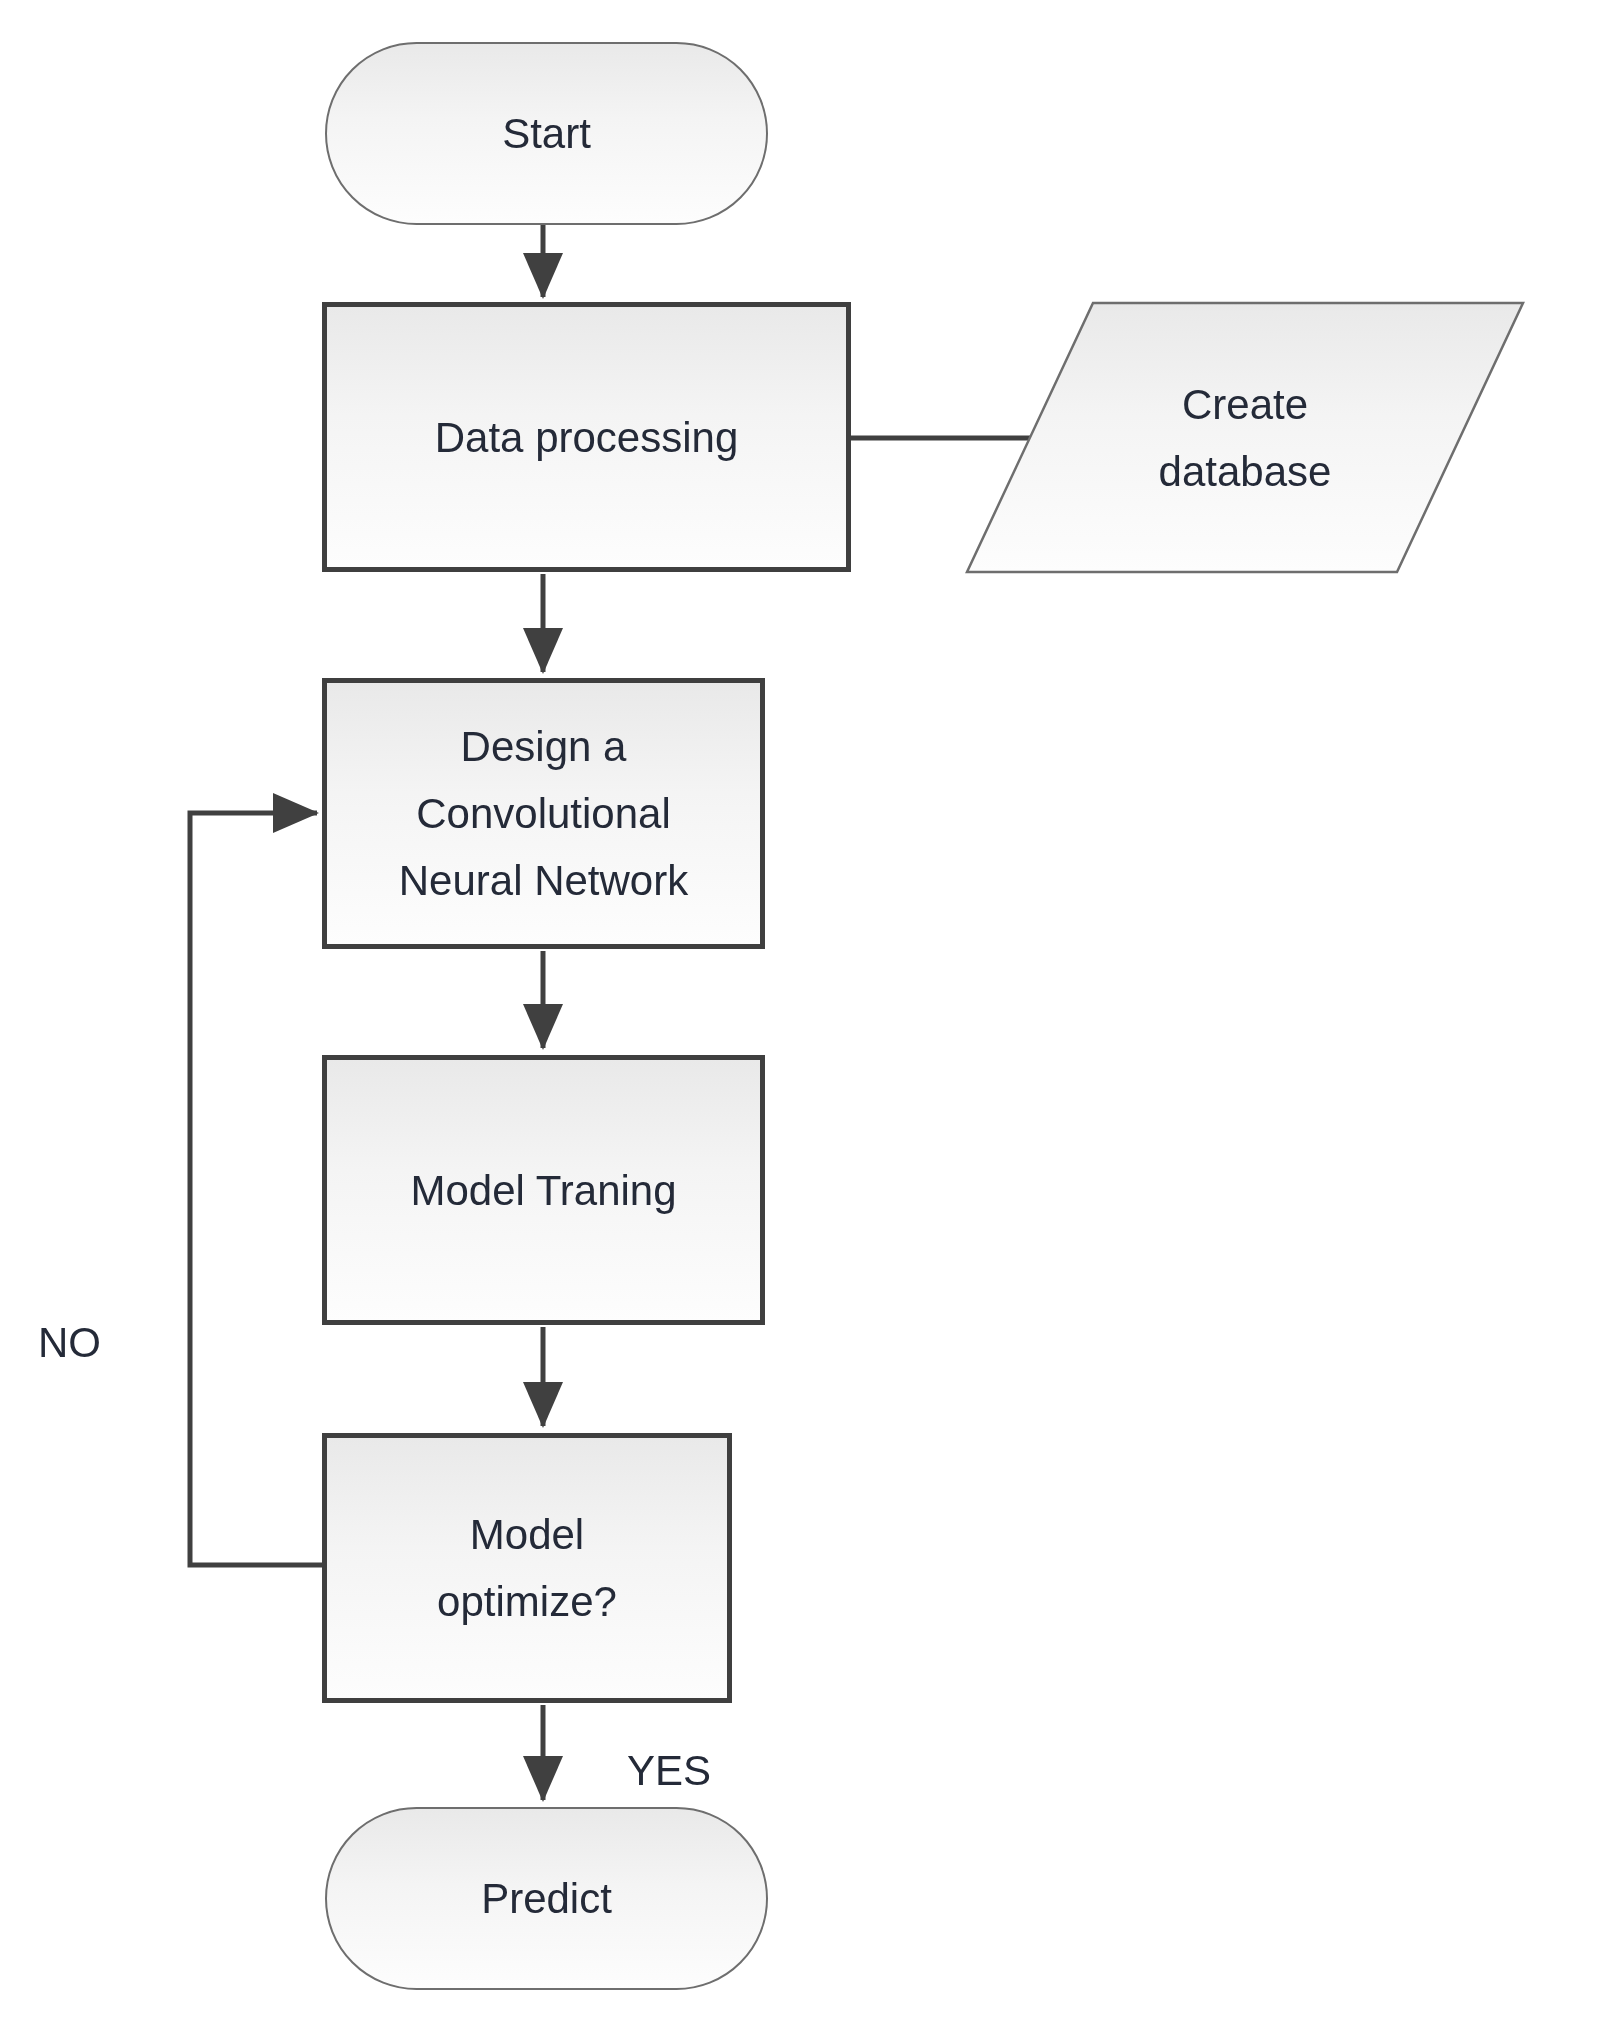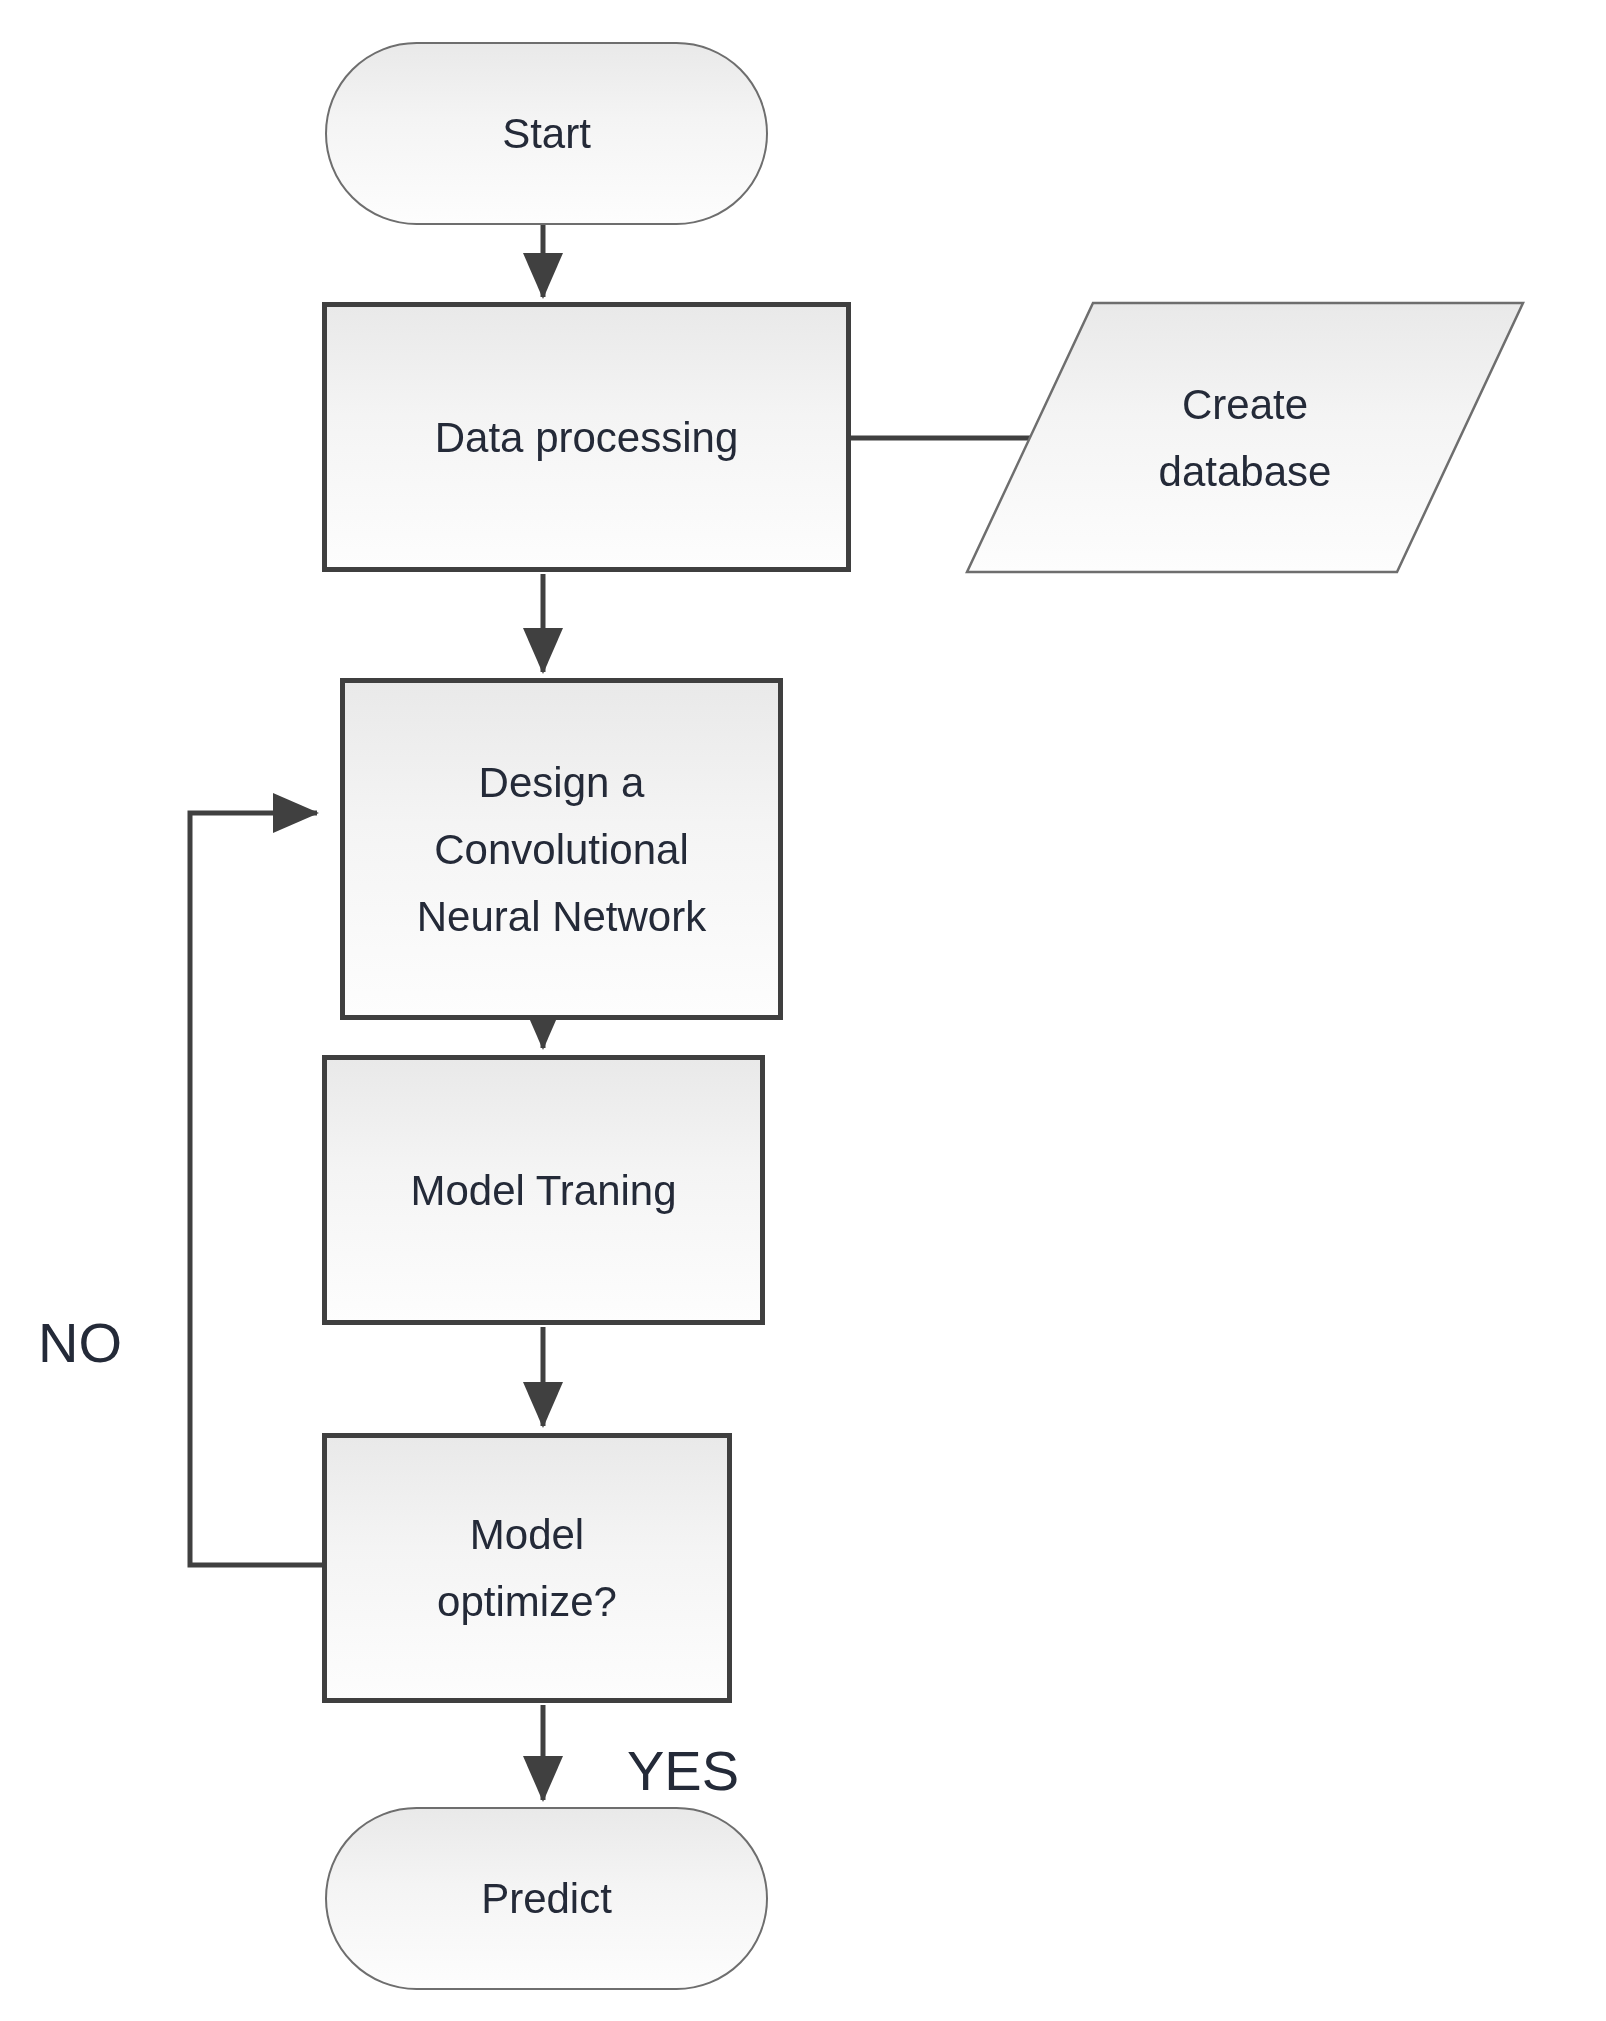--- a/index.html
+++ b/index.html
@@ -70,29 +70,29 @@
     justify-content:center;
     text-align:center;
     font-size:42px;
     line-height:67px;
     background:transparent;
     border:none;
   }
   .edge-label{
     position:absolute;
     z-index:3;
-    font-size:56px;
+    font-size:42px;
     line-height:46px;
     color:var(--text-color);
     white-space:nowrap;
   }
   
   #node-start{left:325px;top:42px;width:443px;height:183px;}
   #node-data-processing{left:322px;top:302px;width:529px;height:270px;}
-  #node-design-cnn{left:340px;top:678px;width:443px;height:342px;}
+  #node-design-cnn{left:322px;top:678px;width:443px;height:271px;}
   #node-model-training{left:322px;top:1055px;width:443px;height:270px;}
   #node-optimize-decision{left:322px;top:1433px;width:410px;height:270px;}
   #node-predict{left:325px;top:1807px;width:443px;height:183px;}
   #node-create-database{left:1045px;top:307px;width:400px;height:262px;text-align:center;}
   #edge-label-no{left:38px;top:1320px;}
   #edge-label-yes{left:627px;top:1700px;margin-top:48px;}
 </style>
 </head>
 <body>
 

